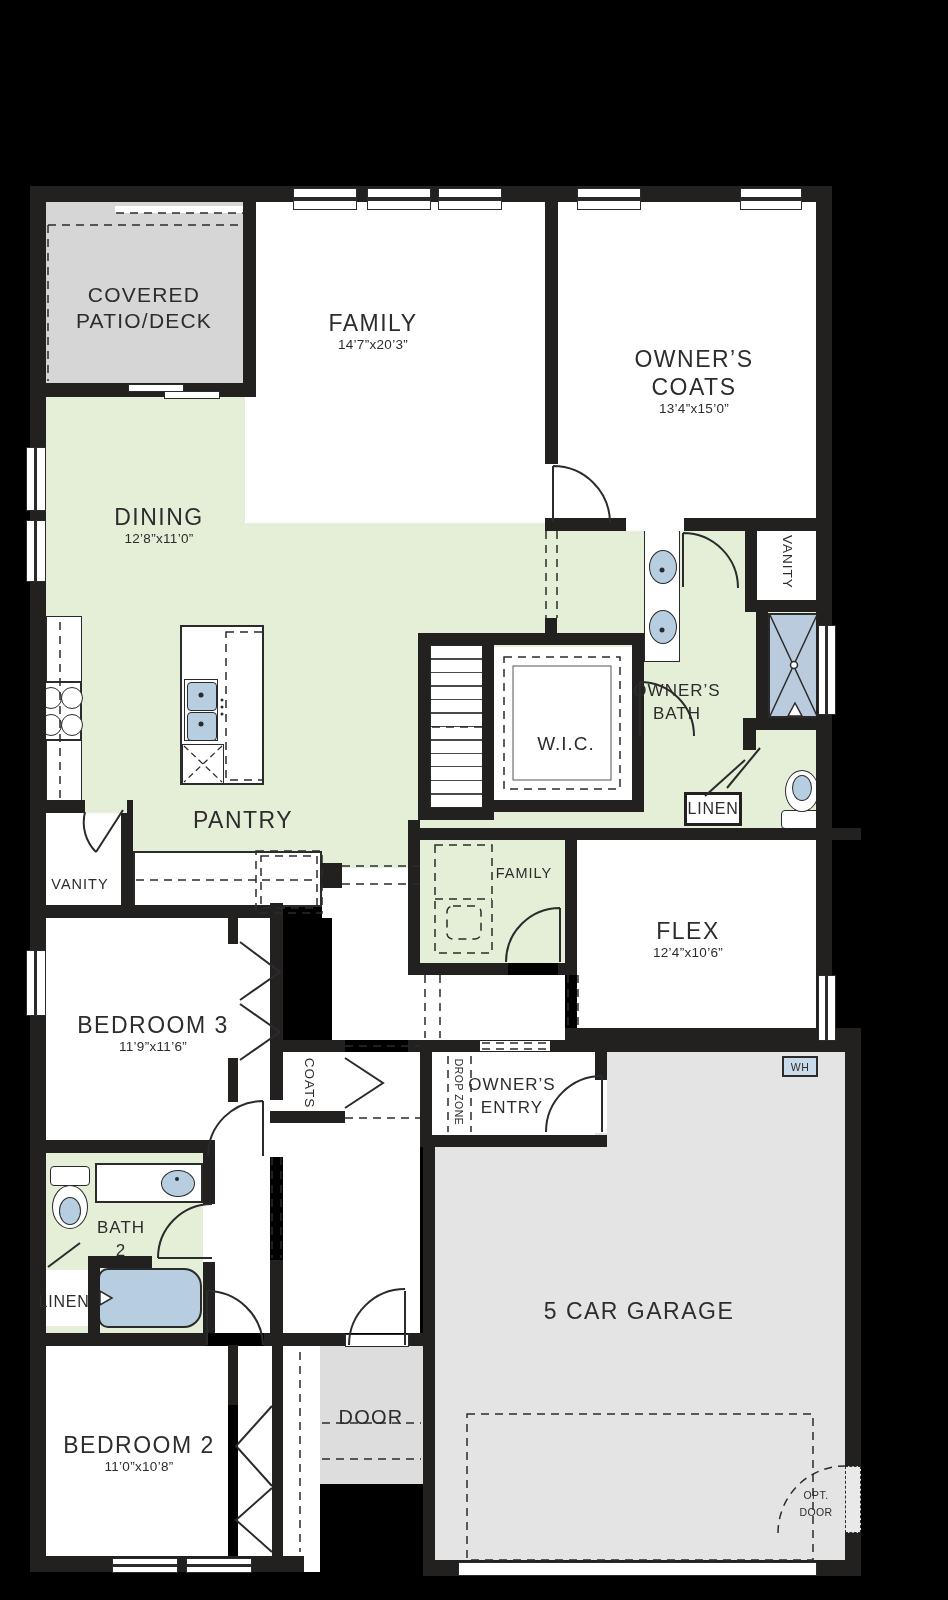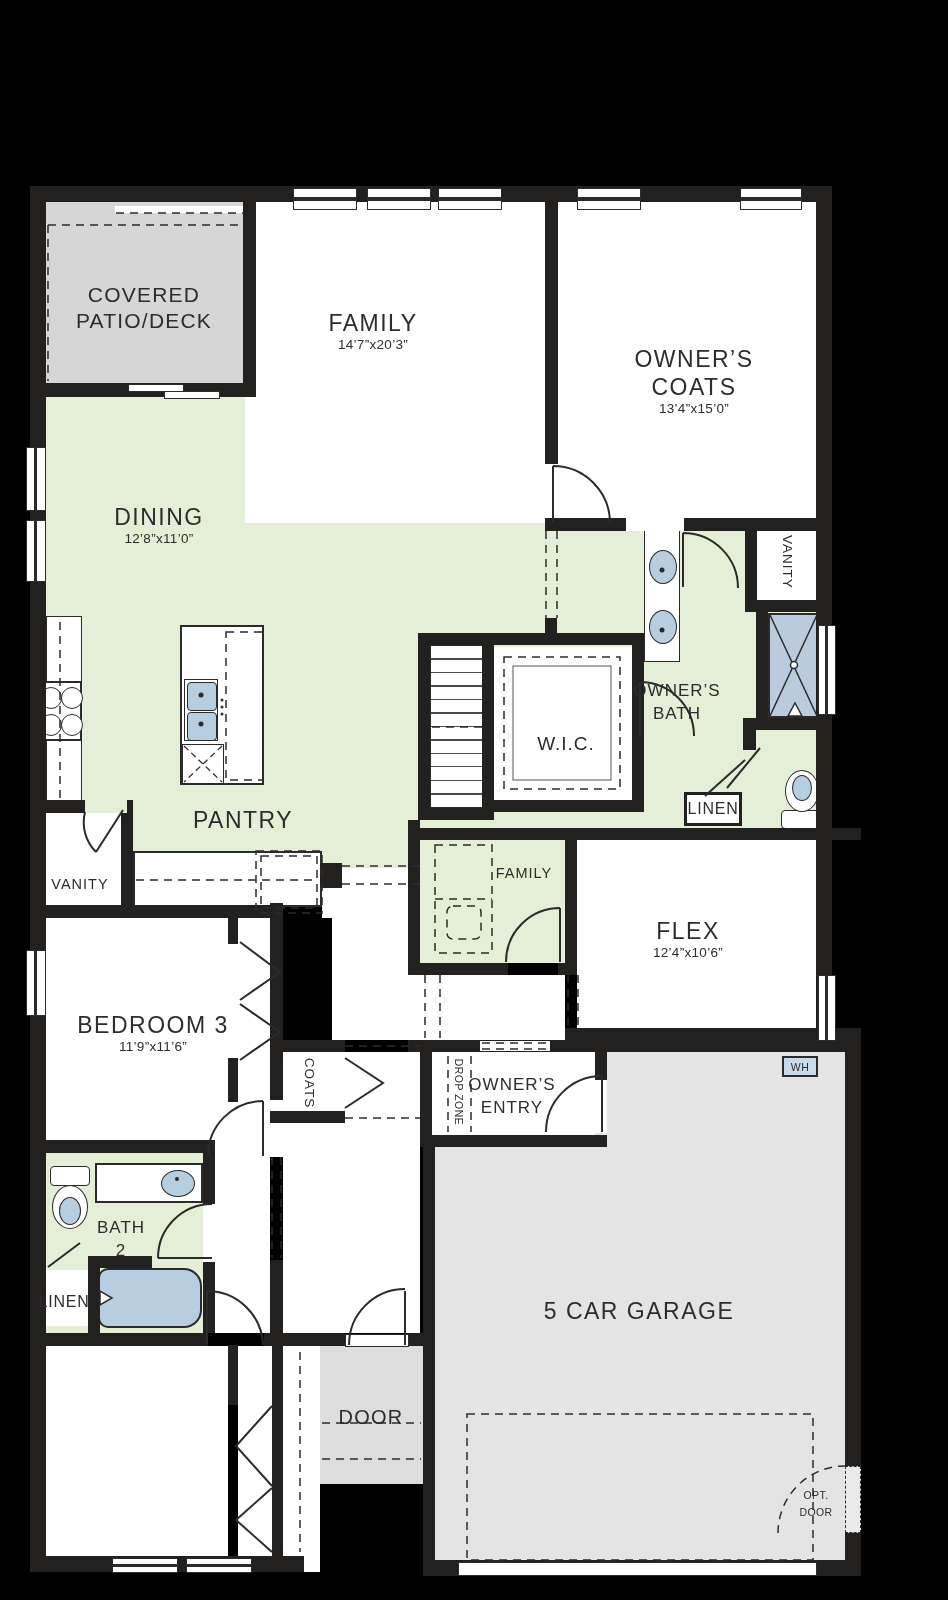--- a/index.html
+++ b/index.html
@@ -325,20 +325,24 @@
   <div class="lbl nm" style="left:639px;top:1311px">
     <span>5 CAR GARAGE</span>
   </div>
   <div class="lbl nm2" style="left:121px;top:1239px">
     <div>BATH</div>
     <div>2</div>
   </div>
   <div class="lbl s13" style="left:64px;top:1302px">
     <span>LINEN</span>
   </div>
+  <div class="lbl" style="left:139px;top:1452px">
+    <div class="nm">BEDROOM 2</div>
+    <div class="dims">11’0”x10’8”</div>
+  </div>
   <div class="lbl" style="left:371px;top:1417px;font-size:20px;letter-spacing:1.2px">
     <span>DOOR</span>
   </div>
   <div class="lbl xs" style="left:816px;top:1504px">
     <div>OPT.</div>
     <div>DOOR</div>
   </div>
 
 </div>
 

